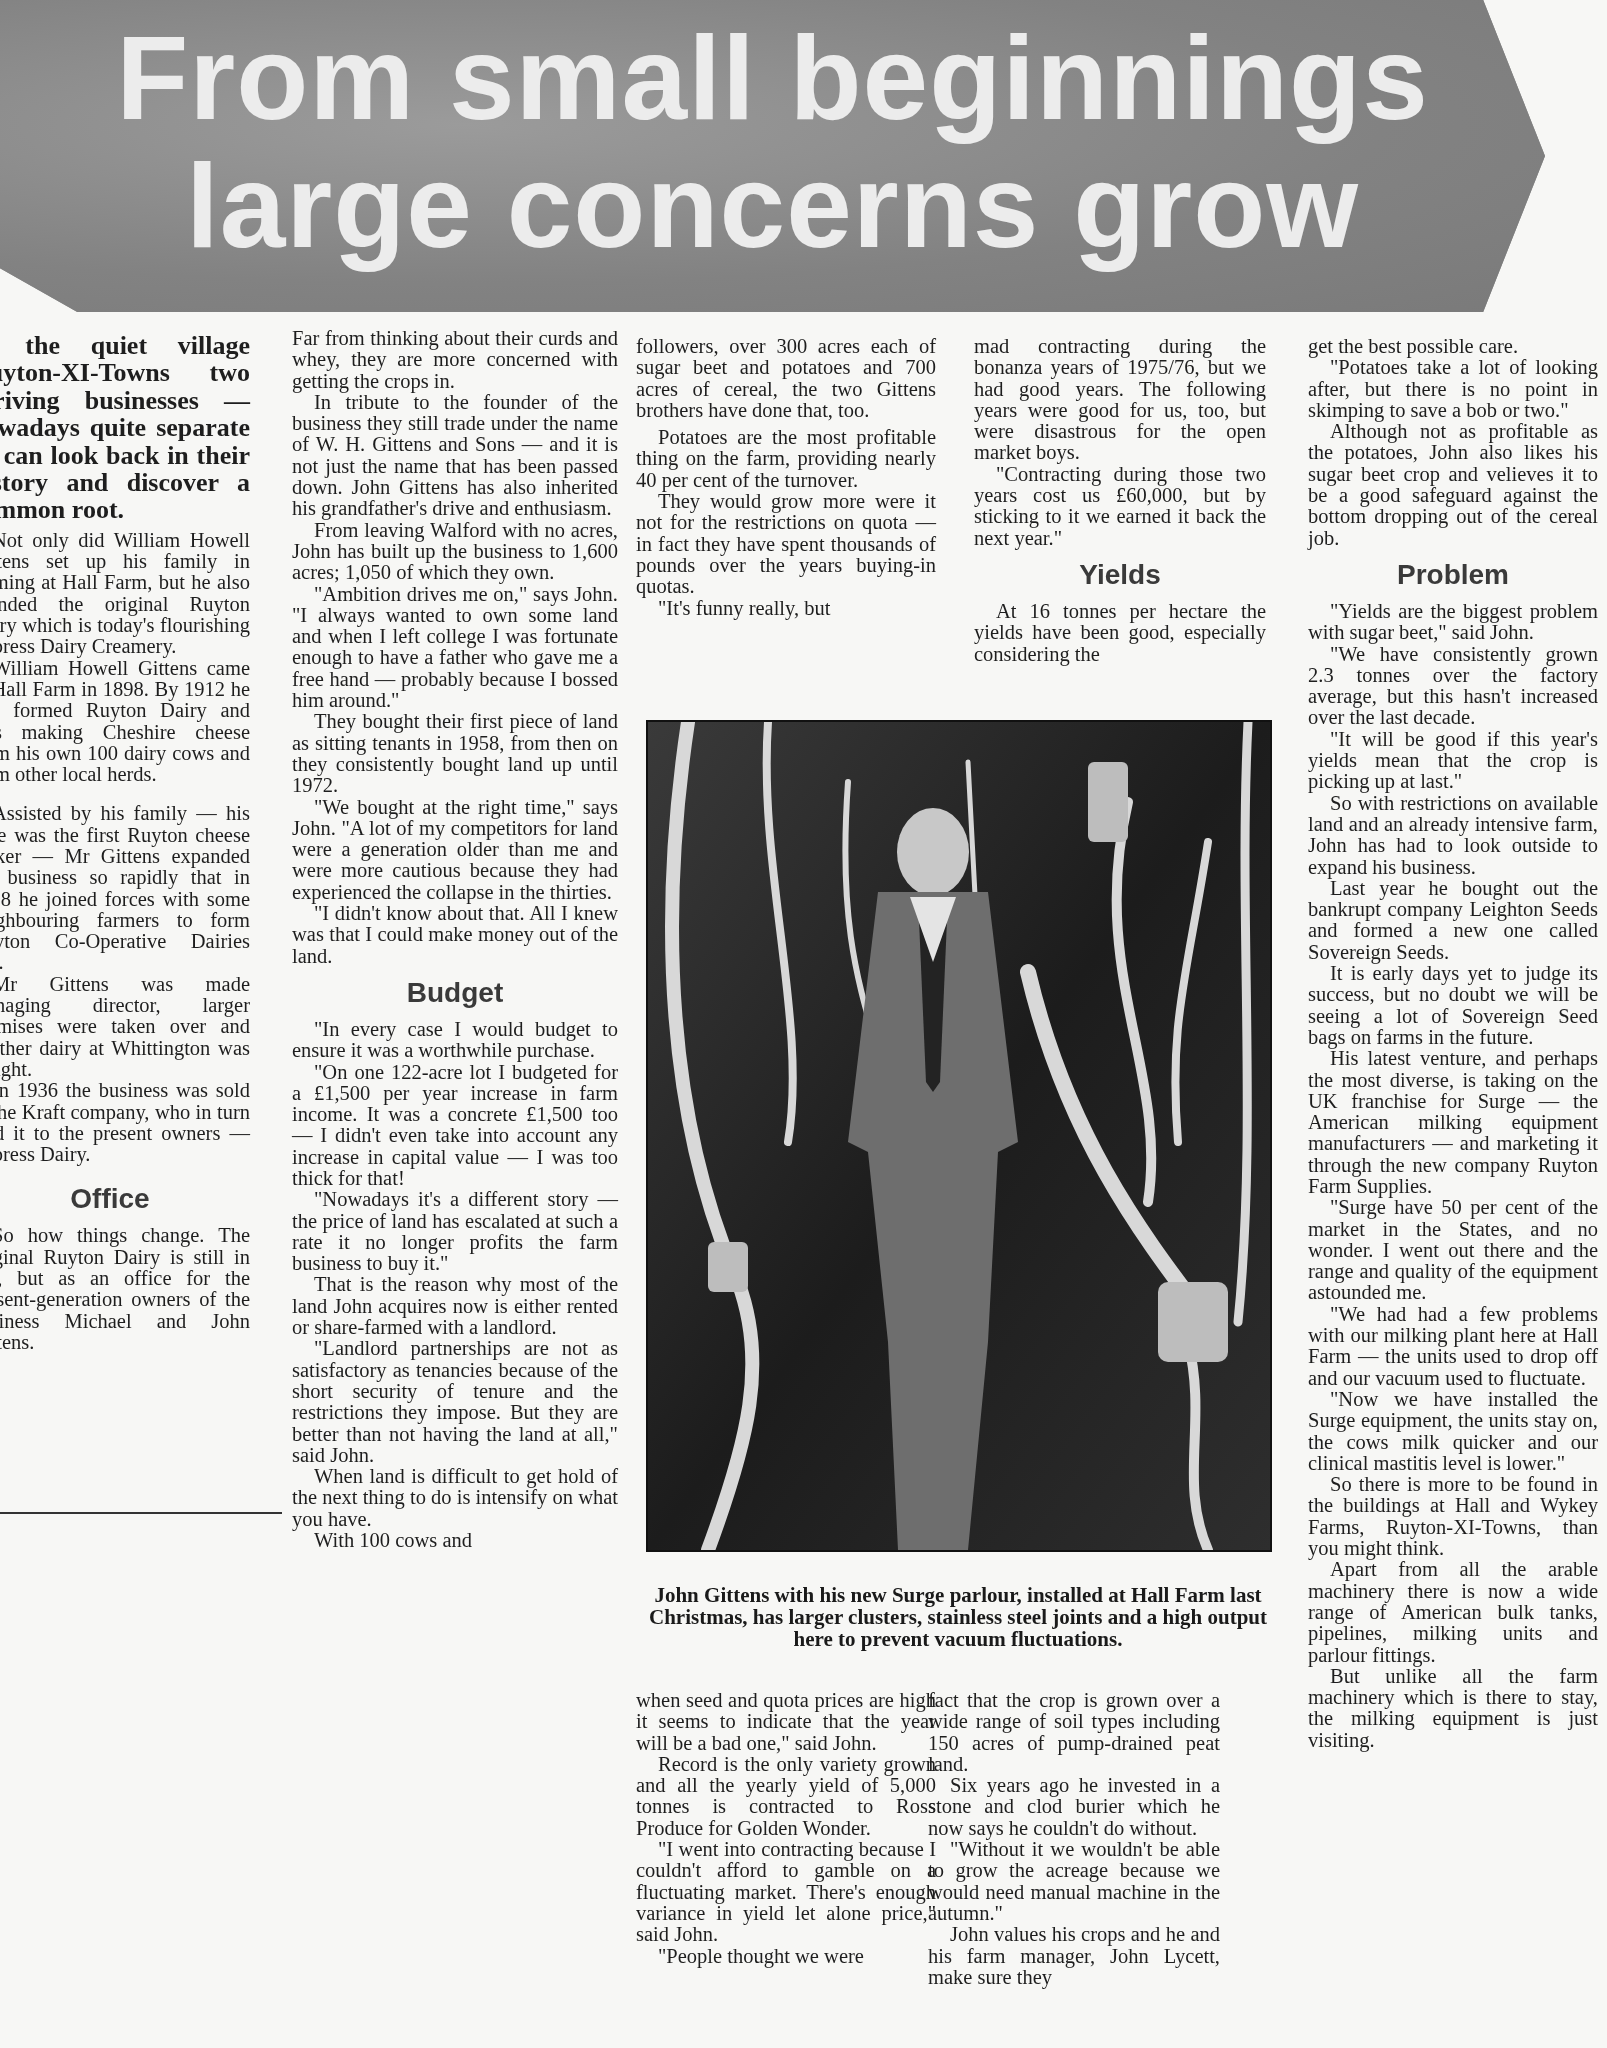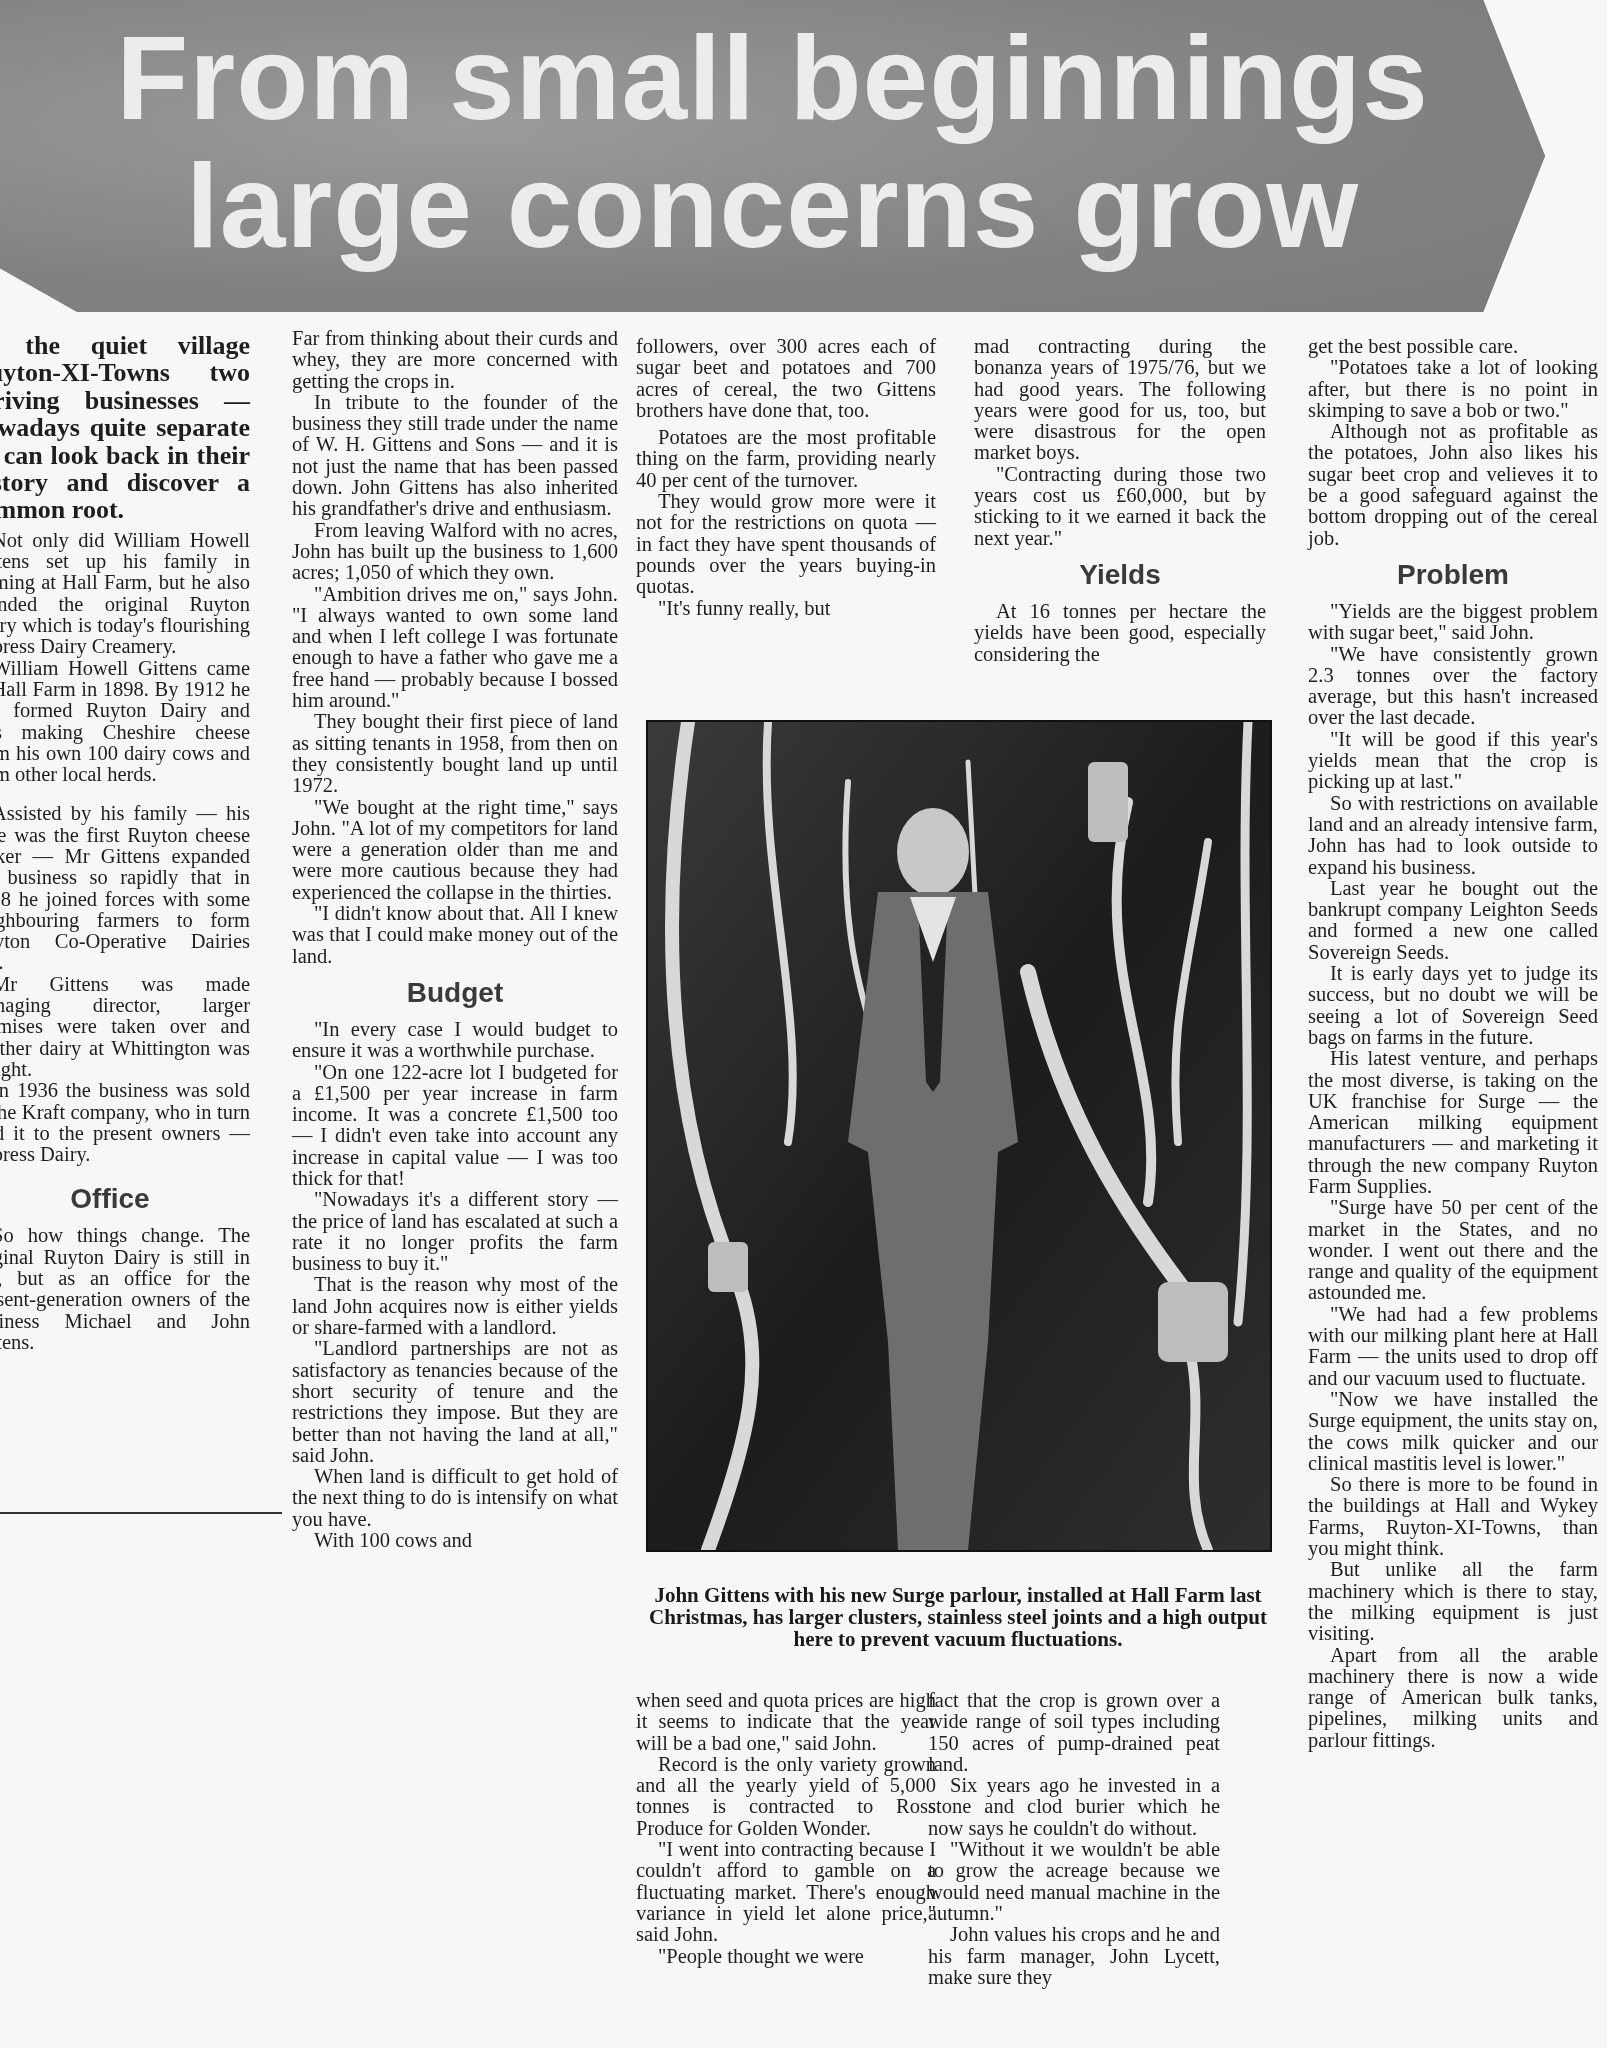--- a/index.html
+++ b/index.html
@@ -50,21 +50,21 @@
   <p class="ind">In tribute to the founder of the business they still trade under the name of W. H. Gittens and Sons — and it is not just the name that has been passed down. John Gittens has also inherited his grandfather's drive and enthusiasm.</p>
   <p class="ind">From leaving Walford with no acres, John has built up the business to 1,600 acres; 1,050 of which they own.</p>
   <p class="ind">"Ambition drives me on," says John. "I always wanted to own some land and when I left college I was fortunate enough to have a father who gave me a free hand — probably because I bossed him around."</p>
   <p class="ind">They bought their first piece of land as sitting tenants in 1958, from then on they consistently bought land up until 1972.</p>
   <p class="ind">"We bought at the right time," says John. "A lot of my competitors for land were a generation older than me and were more cautious because they had experienced the collapse in the thirties.</p>
   <p class="ind">"I didn't know about that. All I knew was that I could make money out of the land.</p>
   <div class="subhead">Budget</div>
   <p class="ind">"In every case I would budget to ensure it was a worthwhile purchase.</p>
   <p class="ind">"On one 122-acre lot I budgeted for a £1,500 per year increase in farm income. It was a concrete £1,500 too — I didn't even take into account any increase in capital value — I was too thick for that!</p>
   <p class="ind">"Nowadays it's a different story — the price of land has escalated at such a rate it no longer profits the farm business to buy it."</p>
-  <p class="ind">That is the reason why most of the land John acquires now is either yields or share-farmed with a landlord.</p>
+  <p class="ind">That is the reason why most of the land John acquires now is either rented or share-farmed with a landlord.</p>
   <p class="ind">"Landlord partnerships are not as satisfactory as tenancies because of the short security of tenure and the restrictions they impose. But they are better than not having the land at all," said John.</p>
   <p class="ind">When land is difficult to get hold of the next thing to do is intensify on what you have.</p>
   <p class="ind">With 100 cows and</p>
 </div>
 
 <div class="col" style="left:636px; top:336px; width:300px;">
   <p>followers, over 300 acres each of sugar beet and potatoes and 700 acres of cereal, the two Gittens brothers have done that, too.</p>
   <p class="ind gap">Potatoes are the most profitable thing on the farm, providing nearly 40 per cent of the turnover.</p>
   <p class="ind">They would grow more were it not for the restrictions on quota — in fact they have spent thousands of pounds over the years buying-in quotas.</p>
   <p class="ind">"It's funny really, but</p>
@@ -137,15 +137,15 @@
   <p class="ind">"We have consistently grown 2.3 tonnes over the factory average, but this hasn't increased over the last decade.</p>
   <p class="ind">"It will be good if this year's yields mean that the crop is picking up at last."</p>
   <p class="ind">So with restrictions on available land and an already intensive farm, John has had to look outside to expand his business.</p>
   <p class="ind">Last year he bought out the bankrupt company Leighton Seeds and formed a new one called Sovereign Seeds.</p>
   <p class="ind">It is early days yet to judge its success, but no doubt we will be seeing a lot of Sovereign Seed bags on farms in the future.</p>
   <p class="ind">His latest venture, and perhaps the most diverse, is taking on the UK franchise for Surge — the American milking equipment manufacturers — and marketing it through the new company Ruyton Farm Supplies.</p>
   <p class="ind">"Surge have 50 per cent of the market in the States, and no wonder. I went out there and the range and quality of the equipment astounded me.</p>
   <p class="ind">"We had had a few problems with our milking plant here at Hall Farm — the units used to drop off and our vacuum used to fluctuate.</p>
   <p class="ind">"Now we have installed the Surge equipment, the units stay on, the cows milk quicker and our clinical mastitis level is lower."</p>
   <p class="ind">So there is more to be found in the buildings at Hall and Wykey Farms, Ruyton-XI-Towns, than you might think.</p>
+  <p class="ind">Apart from all the arable machinery there is now a wide range of American bulk tanks, pipelines, milking units and parlour fittings.</p>
   <p class="ind">But unlike all the farm machinery which is there to stay, the milking equipment is just visiting.</p>
-  <p class="ind">Apart from all the arable machinery there is now a wide range of American bulk tanks, pipelines, milking units and parlour fittings.</p>
 </div>
 
 </body></html>

